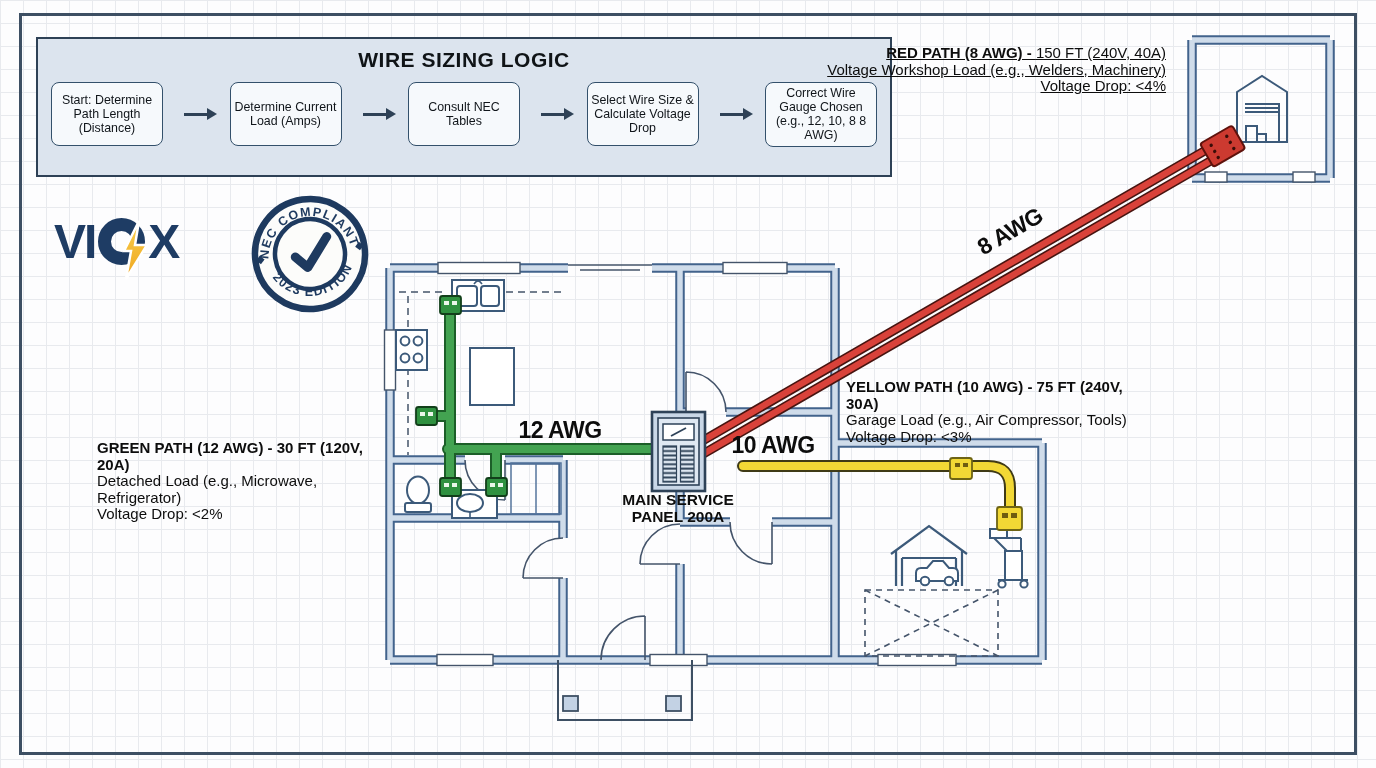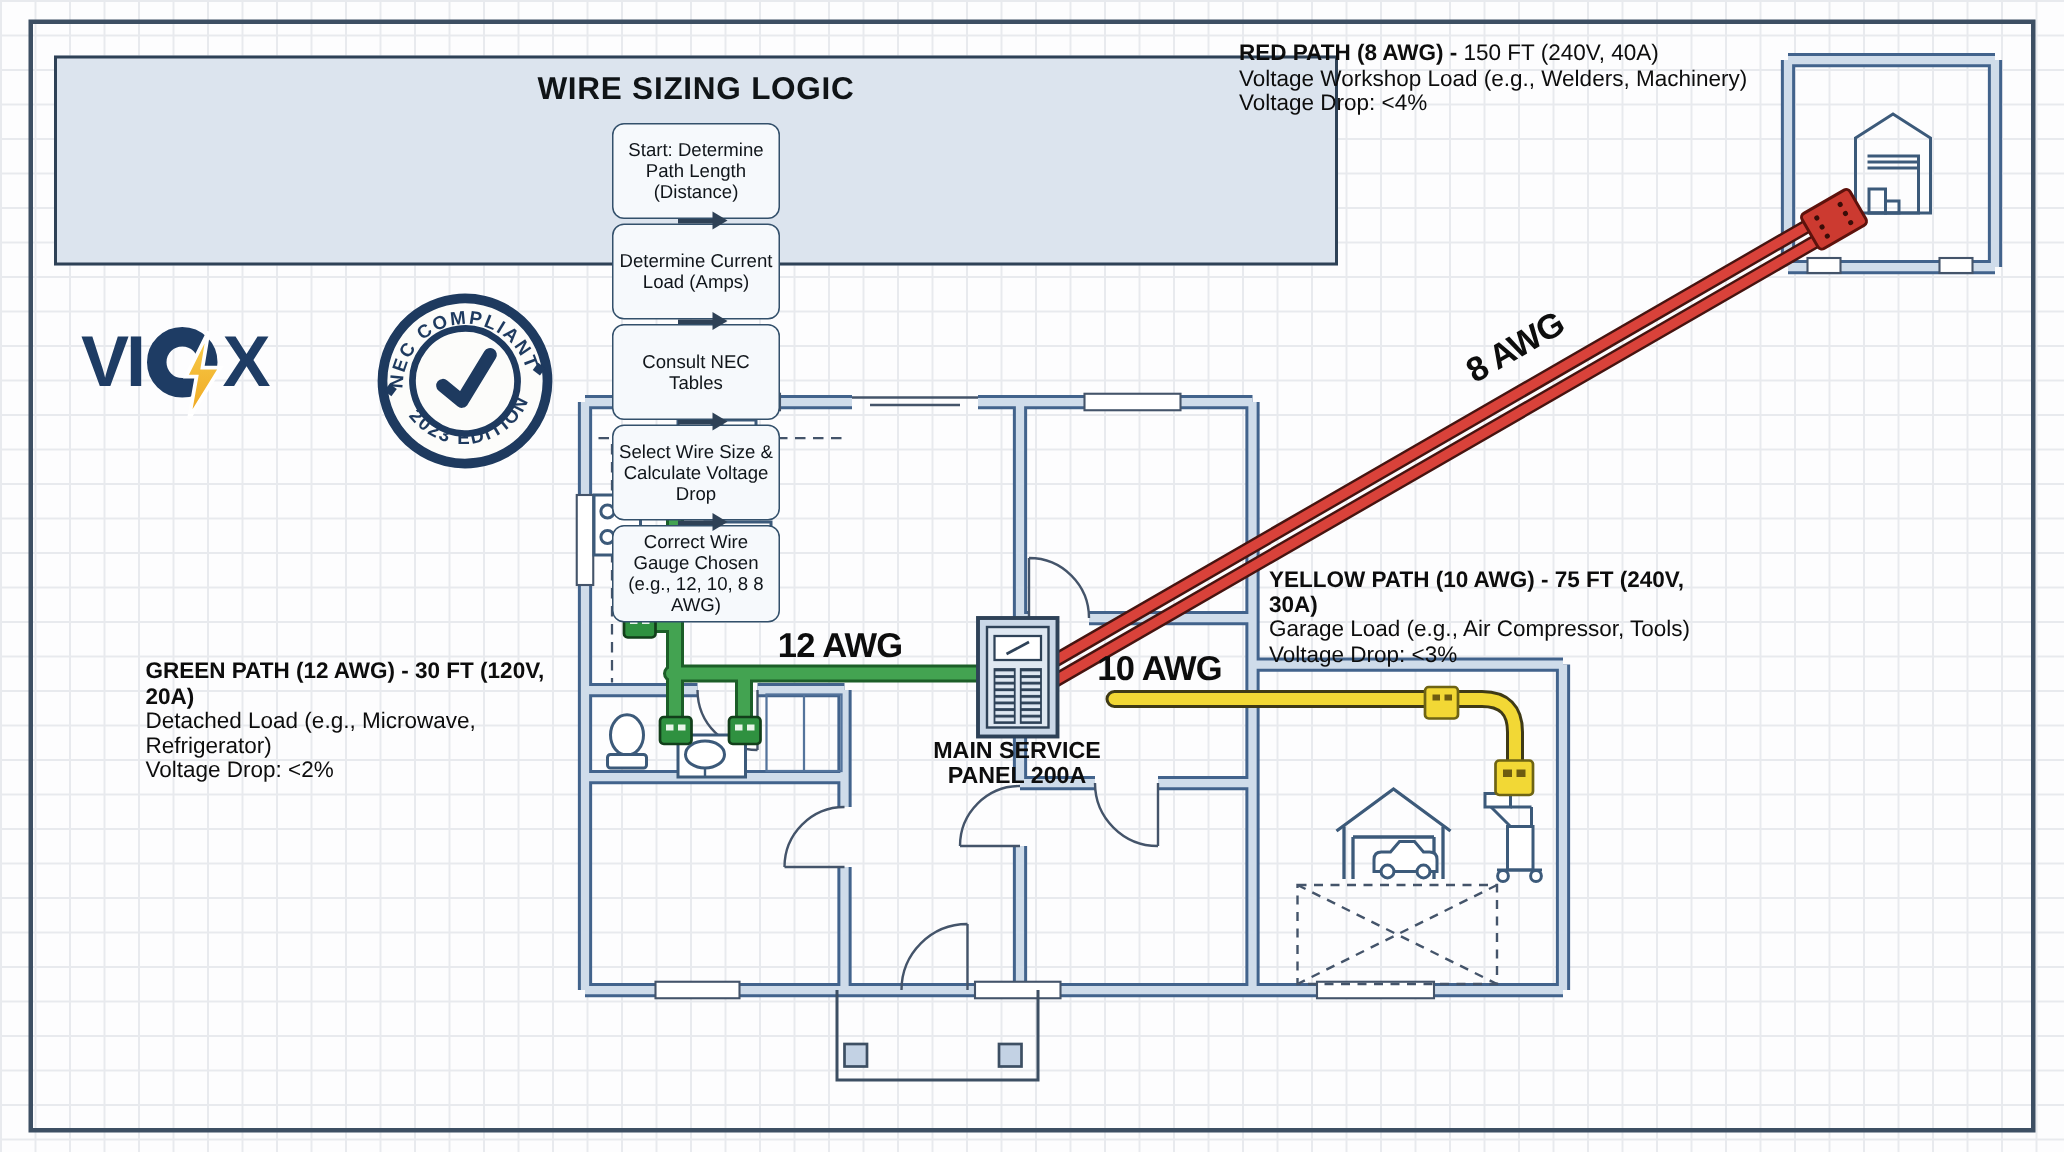--- a/index.html
+++ b/index.html
@@ -12,41 +12,41 @@
     background-size:23px 23px;
   }
   .frame{position:absolute;left:19px;top:13px;right:19px;bottom:13px;
     border:3px solid #3d4f63;pointer-events:none;}
   
   .fc{position:absolute;left:36px;top:37px;width:856px;height:140px;
     background:#dce4ee;border:2.5px solid #2e4156;box-sizing:border-box;}
   .fc-title{text-align:center;font-weight:bold;font-size:21px;letter-spacing:.5px;
     margin-top:9px;color:#101417;}
   .fc-row{display:flex;align-items:center;justify-content:space-between;
-    padding:0 13px;margin-top:10px;flex-direction:column;}
+    padding:0 13px;margin-top:10px;}
   .fc-box{width:112px;min-height:64px;background:#f6f9fc;border:1.8px solid #33506b;
     border-radius:8px;display:flex;align-items:center;justify-content:center;
     text-align:center;font-size:12.4px;line-height:1.14;padding:3px 2px;box-sizing:border-box;
     color:#10151a;}
   .fc-arrow{width:24px;height:3px;background:#2e4156;position:relative;flex:none;}
   .fc-arrow::after{content:"";position:absolute;right:-9px;top:-5px;
     border-left:10px solid #2e4156;border-top:6.5px solid transparent;
     border-bottom:6.5px solid transparent;}
   
   .logo{position:absolute;left:54px;top:214px;display:flex;align-items:center;
     font-weight:bold;font-size:48px;letter-spacing:-2px;color:#1e3c64;}
   .logo-o{position:relative;width:47px;height:47px;border:13px solid #1e3c64;
     border-radius:50%;box-sizing:border-box;margin:0 3px;}
   .logo-bolt{position:absolute;left:7px;top:-12px;}
   
   .badge{position:absolute;left:249px;top:193px;transform:rotate(-8deg);}
   
   .ann{position:absolute;font-size:15px;line-height:16.5px;color:#0d0d0d;}
   .ann b{font-weight:bold;}
-  .ann-red{left:826px;top:28px;width:340px;text-align:left;}
+  .ann-red{left:826px;top:45px;width:340px;text-align:right;text-decoration:underline;}
   .ann-yellow{left:846px;top:379px;width:310px;}
   .ann-green{left:97px;top:412px;width:300px;margin-top:28px;}
   
   svg text{font-family:"Liberation Sans",sans-serif;}
   .wire-label{font-weight:bold;font-size:23px;fill:#0d0d0d;letter-spacing:-0.5px;}
   .panel-label{font-weight:bold;font-size:15.5px;fill:#0d0d0d;}
 </style>
 </head>
 <body>
 

